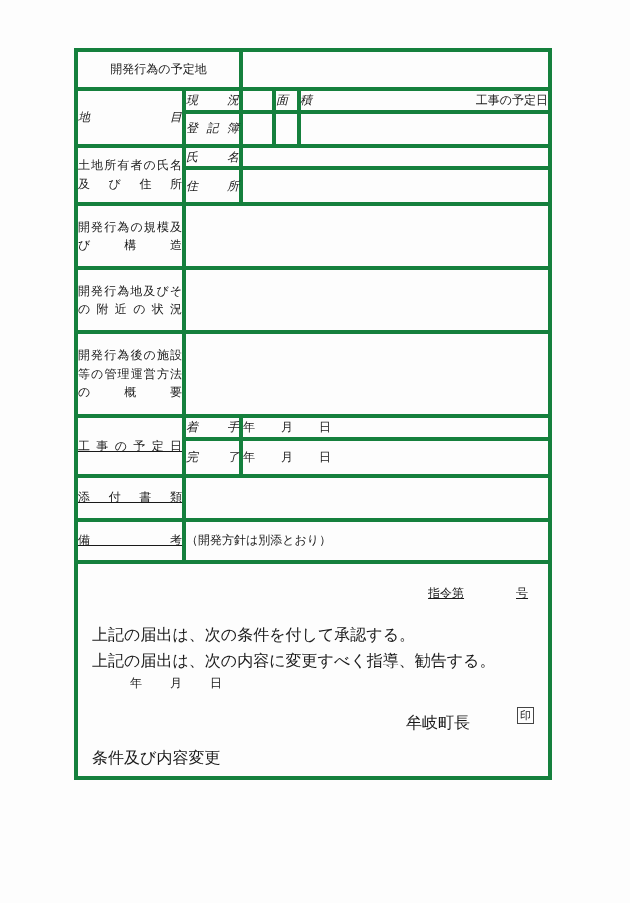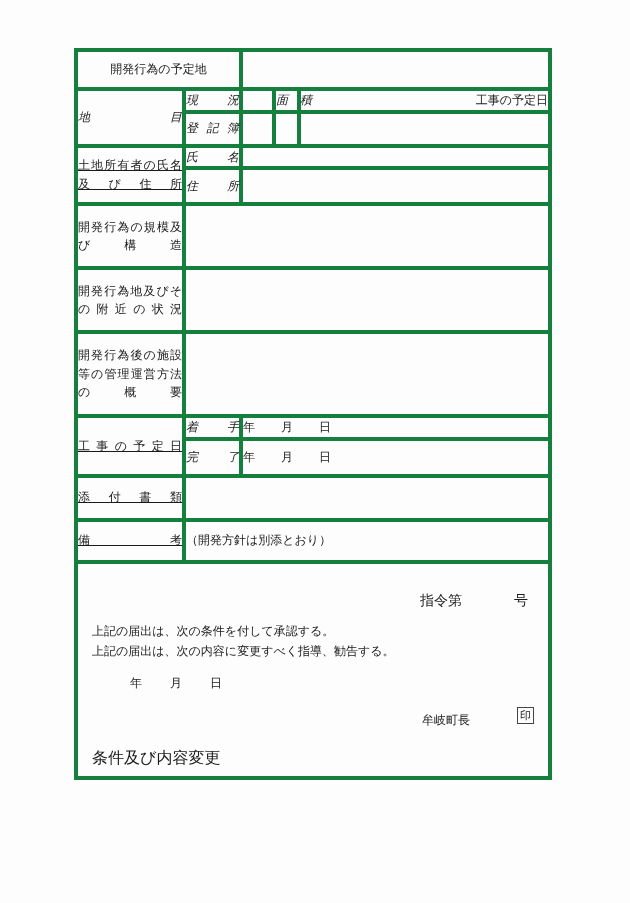--- a/index.html
+++ b/index.html
@@ -82,45 +82,46 @@
     padding: 0;
     vertical-align: top;
   }
   .appr-inner {
     position: relative;
     width: 100%;
     height: 100%;
   }
   .order-no {
     position: absolute;
-    top: 26px;
+    top: 20px;
     right: 20px;
-    font-size: 14px;
+    font-size: 12px;
+    text-decoration: underline;
   }
   .order-no .gap { display: inline-block; width: 52px; }
   .appr-lines {
     position: absolute;
     top: 58px;
     left: 14px;
-    font-size: 12px;
+    font-size: 16px;
     line-height: 1.65;
   }
   .appr-date {
     position: absolute;
     top: 110px;
     left: 52px;
     font-size: 12px;
   }
   .appr-date span { margin-right: 28px; }
   .appr-date span:last-child { margin-right: 0; }
   .signer {
     position: absolute;
     top: 147px;
     right: 78px;
-    font-size: 12px;
+    font-size: 16px;
   }
   .seal {
     position: absolute;
     top: 143px;
     right: 14px;
     width: 15px;
     height: 15px;
     border: 1px solid #444;
     font-size: 11px;
     line-height: 14px;
@@ -163,21 +164,21 @@
       </tr>
 
       <tr>
         <td class="lbl-spread" style="height:30px;">登記簿</td>
         <td class="value-cell"></td>
         <td class="value-cell"></td>
         <td class="value-cell"></td>
       </tr>
 
       <tr>
-        <td class="lbl-multi" rowspan="2" colspan="2" style="height:32px;text-decoration:underline;">土地所有者の氏名及び住所</td>
+        <td class="lbl-multi" rowspan="2" colspan="2" style="height:32px;">土地所有者の氏名及び住所</td>
         <td class="lbl-spread">氏　名</td>
         <td class="value-cell" colspan="3"></td>
       </tr>
       <tr>
         <td class="lbl-spread" style="height:32px;">住　所</td>
         <td class="value-cell" colspan="3"></td>
       </tr>
 
       <tr>
         <td class="lbl-multi" colspan="2" style="height:60px;margin-left:28px;">開発行為の規模及び構造</td>

